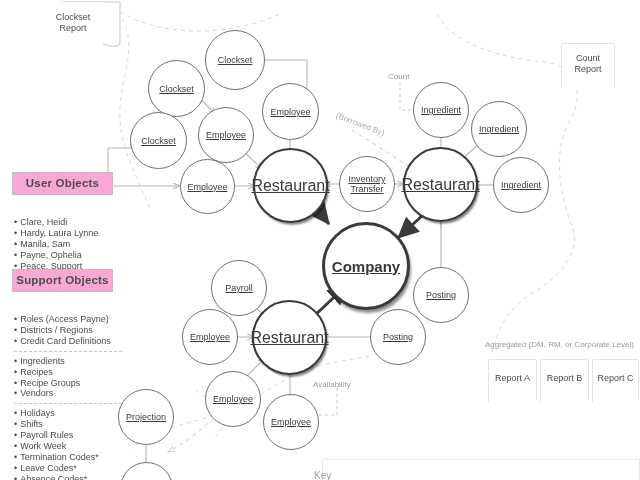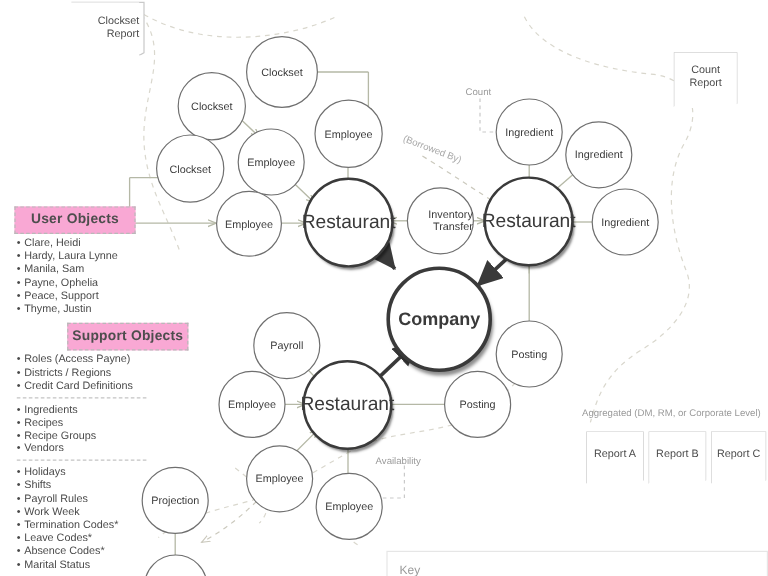--- a/index.html
+++ b/index.html
@@ -23,39 +23,41 @@
     font-weight:bold;
     color:#4d4d4d;
     padding:4px 0 5px 0;
     letter-spacing:.2px;
   }
   .bullets{
     position:absolute;
     font-size:9px;
     line-height:10.9px;
     color:#4a4a4a;
+    margin-top:20px;
   }
   .bullets .li{white-space:nowrap;}
   .bullets .li:before{content:"\2022";margin-right:3px;color:#4a4a4a;}
   .divider{
     border-top:1px dashed #c3c3c3;
     height:0;
     margin:4px 2px 4px 0;
     width:108px;
   }
 
   
   .node{
     position:absolute;
     border-radius:50%;
     display:flex;align-items:center;justify-content:center;
-    text-align:right;
+    text-align:center;
     background:#ffffff;
     box-sizing:border-box;
     color:#3a3a3a;
+    text-decoration:underline;
   }
   .node.small{
     border:1px solid #6f6f6f;
     font-size:9px;
     line-height:10px;
   }
   .node.restaurant{
     border:2.6px solid #3a3a3a;
     font-size:16px;
     box-shadow:2px 3px 2px -1px rgba(0,0,0,.45);
@@ -210,21 +212,21 @@
   </div>
   <div class="bullets" style="left:14px;top:197px;width:130px;">
     <div class="li">Clare, Heidi</div>
     <div class="li">Hardy, Laura Lynne</div>
     <div class="li">Manila, Sam</div>
     <div class="li">Payne, Ophelia</div>
     <div class="li">Peace, Support</div>
     <div class="li">Thyme, Justin</div>
   </div>
 
-  <div class="panel-head" style="left:12px;top:269px;width:99px;margin-left:44px;">
+  <div class="panel-head" style="left:12px;top:269px;width:99px;">
     <span>Support Objects</span>
   </div>
   <div class="bullets" style="left:14px;top:294px;width:130px;">
     <div class="li">Roles (Access Payne)</div>
     <div class="li">Districts / Regions</div>
     <div class="li">Credit Card Definitions</div>
     <div class="divider"></div>
     <div class="li">Ingredients</div>
     <div class="li">Recipes</div>
     <div class="li">Recipe Groups</div>
@@ -243,21 +245,21 @@
   <svg class="svglayer" viewBox="0 0 640 480">
     <g fill="#ffffff" stroke="#c9c9c9" stroke-width="1">
       <path d="M60,2 L120,2 L120,44 C110,52 96,36 86,44 C76,52 68,40 60,46 Z"></path>
       <path d="M562,44 L614,44 L614,86 C605,94 592,79 583,86 C574,93 568,83 562,88 Z"></path>
       <path d="M489,360 L536,360 L536,400 C528,407 516,394 508,400 C500,406 495,397 489,402 Z"></path>
       <path d="M541,360 L588,360 L588,400 C580,407 568,394 560,400 C552,406 547,397 541,402 Z"></path>
       <path d="M593,360 L638,360 L638,400 C630,407 618,394 610,400 C602,406 598,397 593,402 Z"></path>
     </g>
   </svg>
 
-  <div class="doc" style="left:56px;top:2px;width:60px;height:48px;text-align:right;">
+  <div class="doc" style="left:43px;top:2px;width:60px;height:48px;">
     <span class="dlabel">Clockset Report</span>
   </div>
   <div class="doc" style="left:562px;top:44px;width:52px;height:46px;">
     <span class="dlabel">Count Report</span>
   </div>
   <div class="doc" style="left:489px;top:360px;width:47px;height:44px;">
     <span class="dlabel">Report A</span>
   </div>
   <div class="doc" style="left:541px;top:360px;width:47px;height:44px;">
     <span class="dlabel">Report B</span>
@@ -336,15 +338,15 @@
     <span>Projection</span>
   </div>
   <div class="node small" style="left:120px;top:462px;width:53px;height:53px;"></div>
 
   <div class="flabel" style="left:388px;top:72px;">Count</div>
   <div class="rot" style="left:338px;top:111px;">(Borrowed By)</div>
   <div class="flabel" style="left:313px;top:380px;">Availability</div>
   <div class="flabel" style="left:485px;top:340px;">Aggregated (DM, RM, or Corporate Level)</div>
 
   <div class="keybox" style="left:322px;top:459px;width:318px;height:28px;"></div>
-  <div class="keytitle" style="left:333px;top:470px;">Key</div>
+  <div class="keytitle" style="left:314px;top:470px;">Key</div>
 
 </div>
 
 </body></html>

